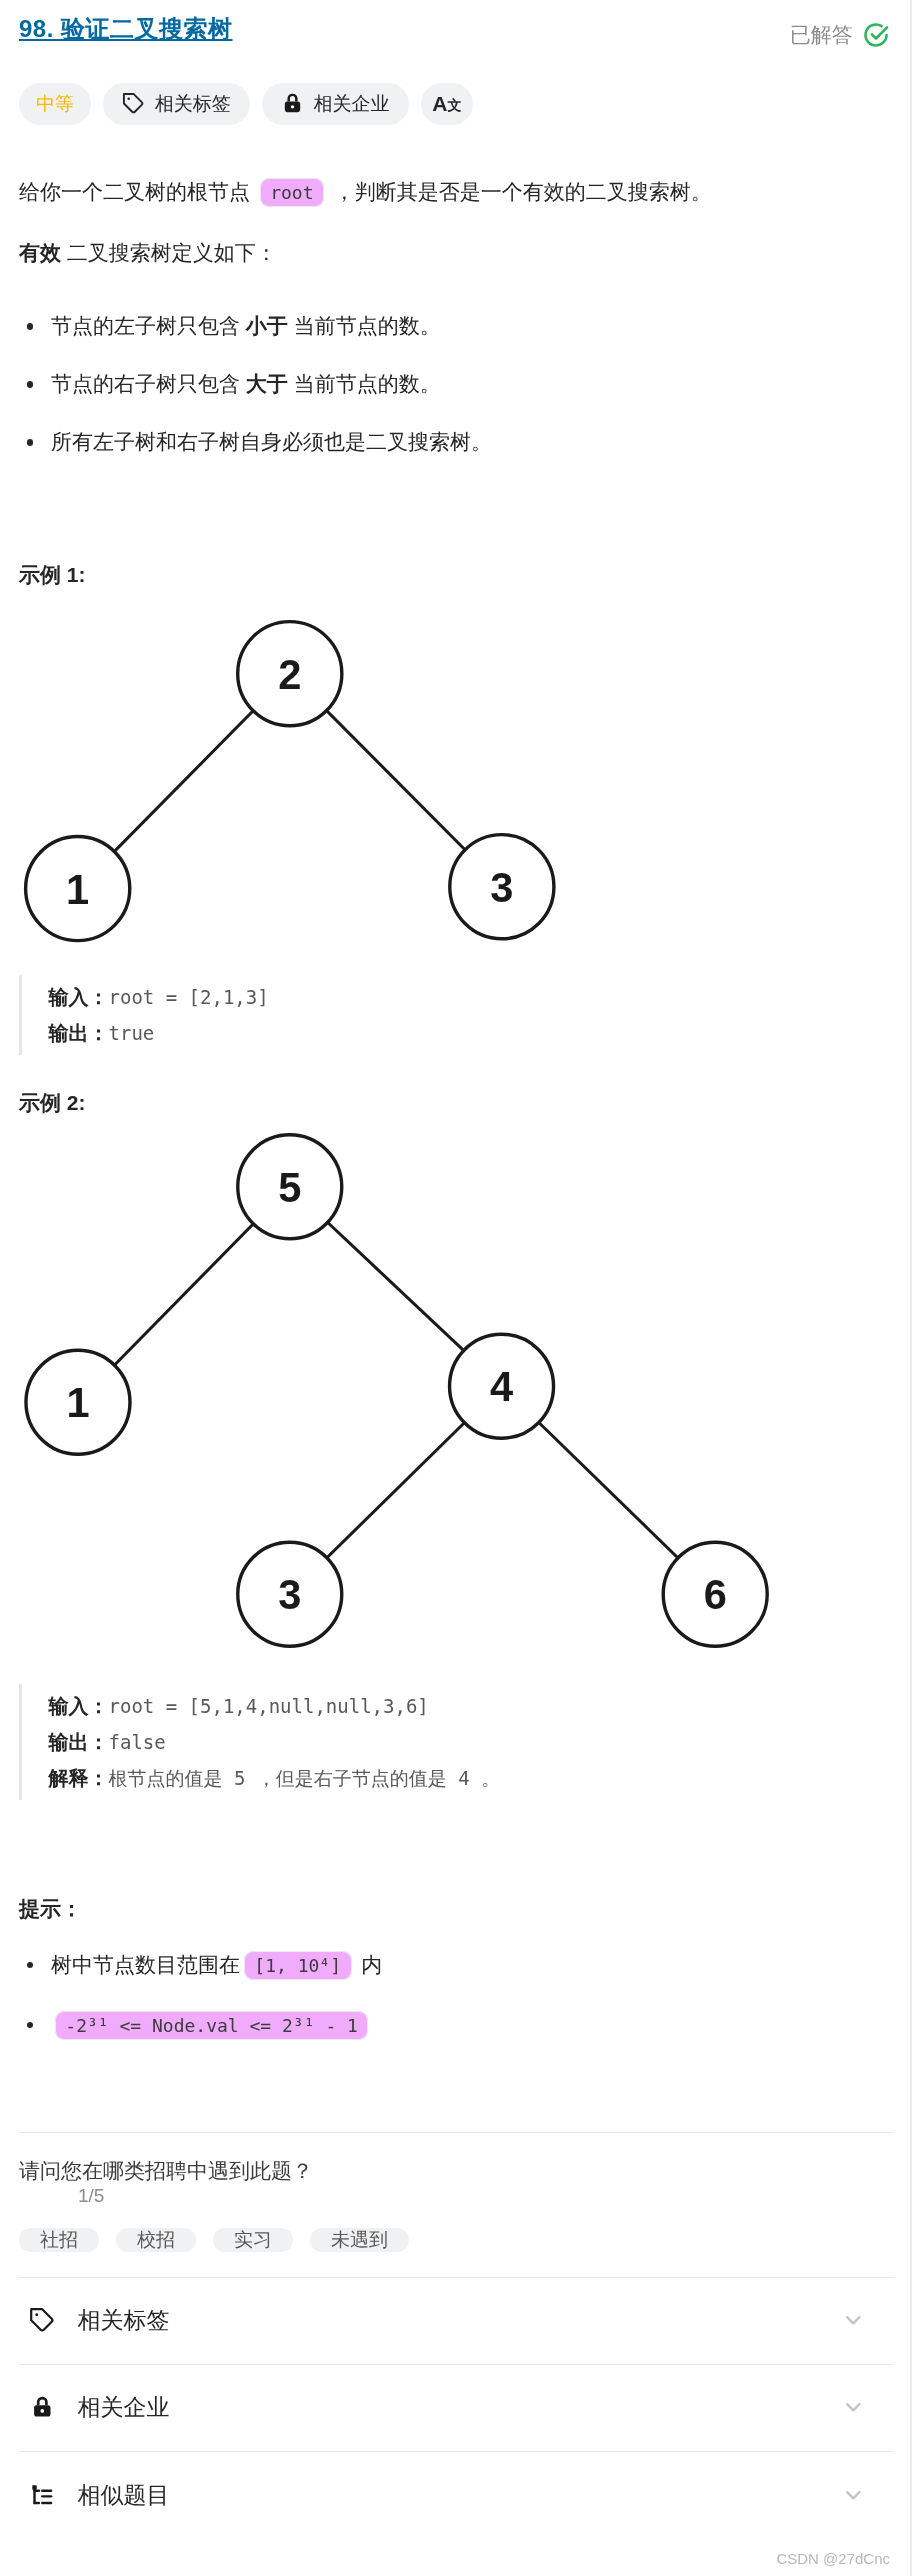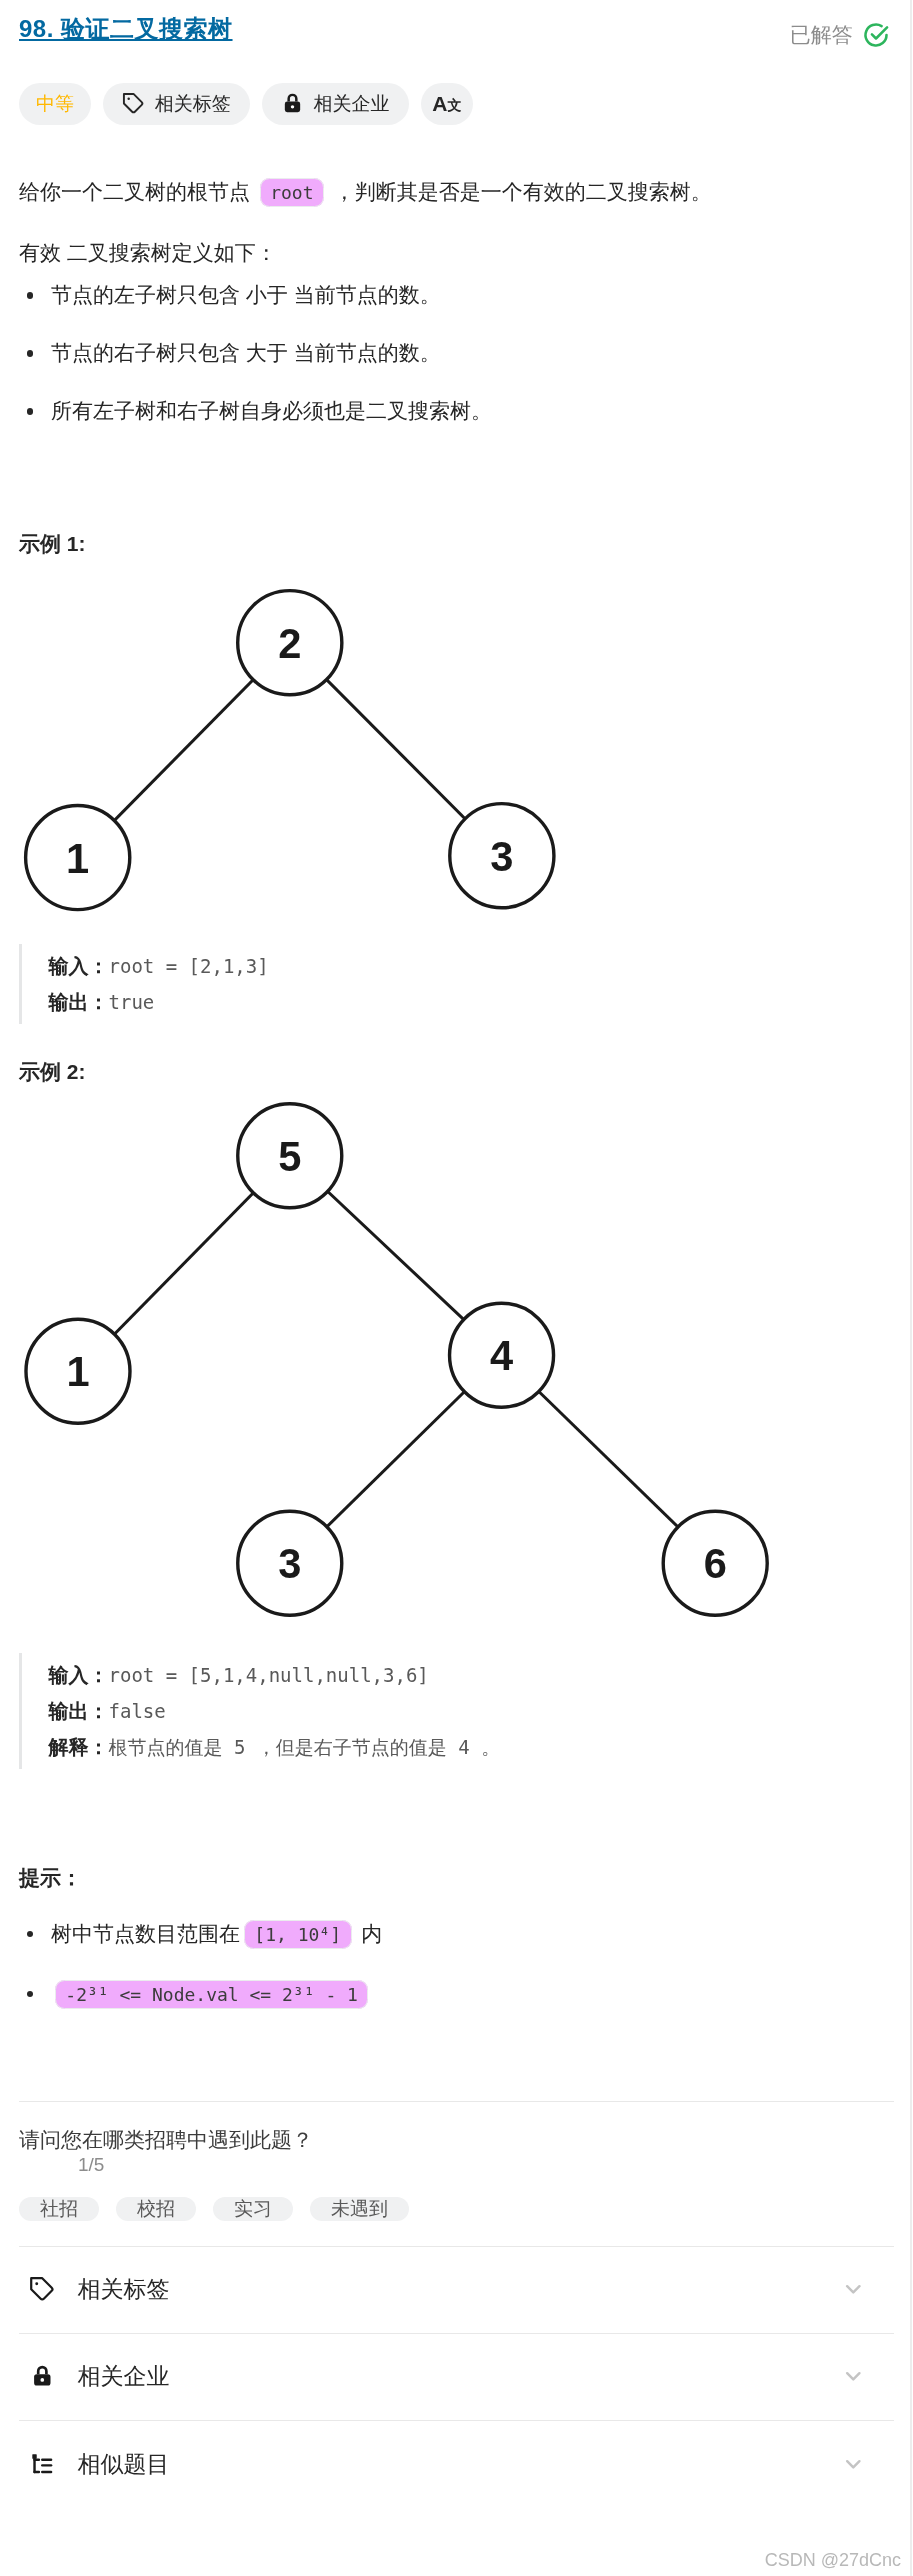--- a/index.html
+++ b/index.html
@@ -23,27 +23,27 @@
     background:#f0f1f2; border-radius:21px; padding:0 19px;
     font-size:19px; color:#262626; cursor:pointer;
   }
   .pill.difficulty { color:#ffb800; font-weight:500; padding:0 17px; }
   .pill.icon-only { padding:0 11.4px; font-weight:600; }
   .pill .ticon { display:inline-flex; }
 
   
   .para { font-size:21px; line-height:32px; margin-top:51px; }
   .para2 { font-size:21px; line-height:32px; margin-top:28px; }
-  b.inline-bold { font-weight:400; }
+  b.inline-bold { font-weight:700; }
   .code-chip {
     font-family:"DejaVu Sans Mono", monospace; font-size:18px; color:#3c3c3c;
     background:#f0abfc; border:0.9px solid #ebecee; border-radius:9.5px;
     padding:2.8px 9.5px; margin:0 3.8px; white-space:nowrap;
   }
-  ul.desc-list { list-style:none; margin-top:11px; }
+  ul.desc-list { list-style:none; margin-top:42px; }
   ul.desc-list li {
     position:relative; padding-left:32px; font-size:21px; line-height:30px; margin-bottom:28px;
   }
   ul.desc-list li::before {
     content:""; position:absolute; left:7.6px; top:12.3px; width:6.6px; height:6.6px;
     border-radius:50%; background:#262626;
   }
 
   .example-label { font-size:21px; font-weight:700; margin-top:104px; }
   .example-label.second { margin-top:34px; }
@@ -93,21 +93,21 @@
   .accordion-row {
     height:87px; display:flex; align-items:center; cursor:pointer;
     border-bottom:0.9px solid #e8e8e8; padding:0 3.8px 0 9.5px;
   }
   .accordion-row:first-child { border-top:none; }
   .accordion-icon { display:inline-flex; width:28px; justify-content:center; }
   .accordion-label { font-size:23px; color:#262626; margin-left:21px; font-weight:500; flex:1; }
   .chevron { display:inline-flex; margin-right:24.6px; }
 
   .watermark {
-    position:absolute; right:12px; top:2550px; font-size:18px; color:#b8b8b8;
+    position:absolute; right:23px; top:2550px; font-size:15px; color:#b8b8b8;
     font-family:"Liberation Sans", sans-serif;
   }
   .right-edge-line {
     position:absolute; top:0; right:0.9px; width:1.9px; height:2576px; background:#ededed;
   }
 </style>
 </head>
 <body>
 
 <div class="container">

